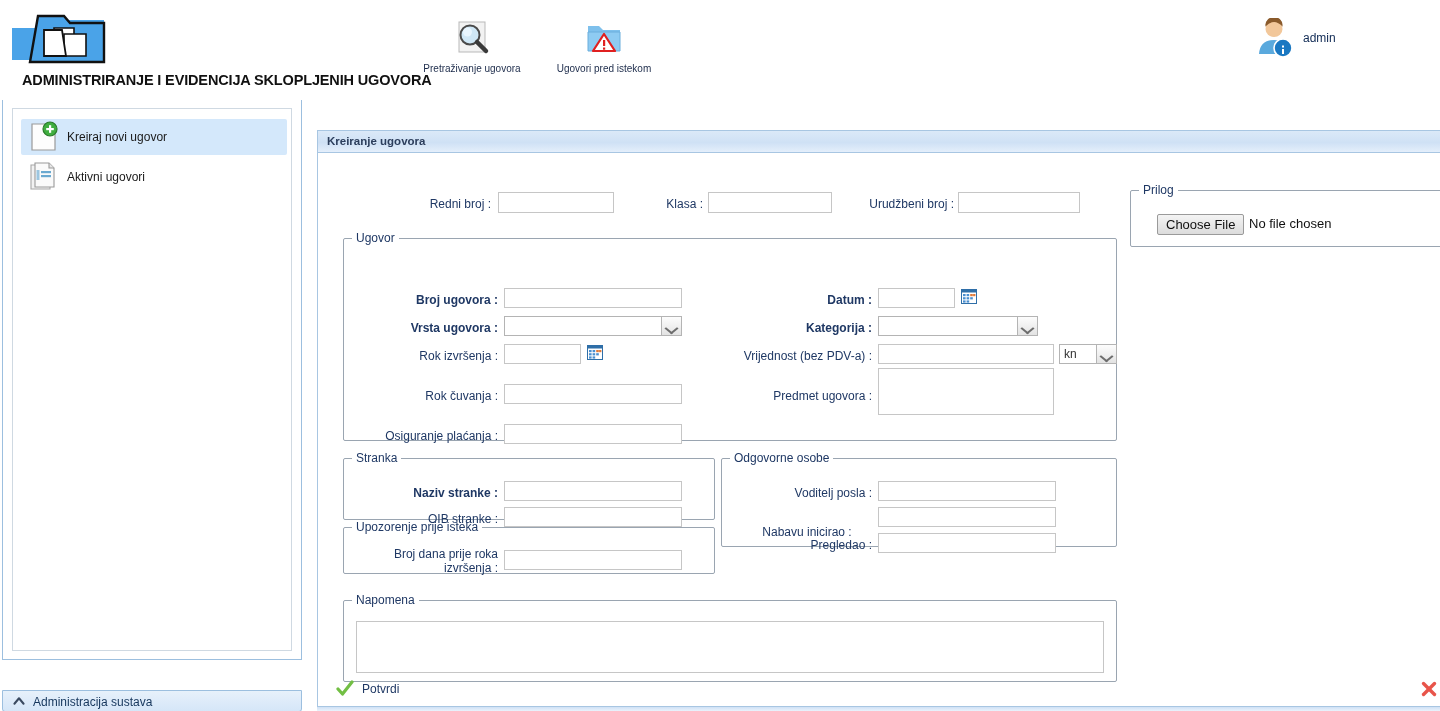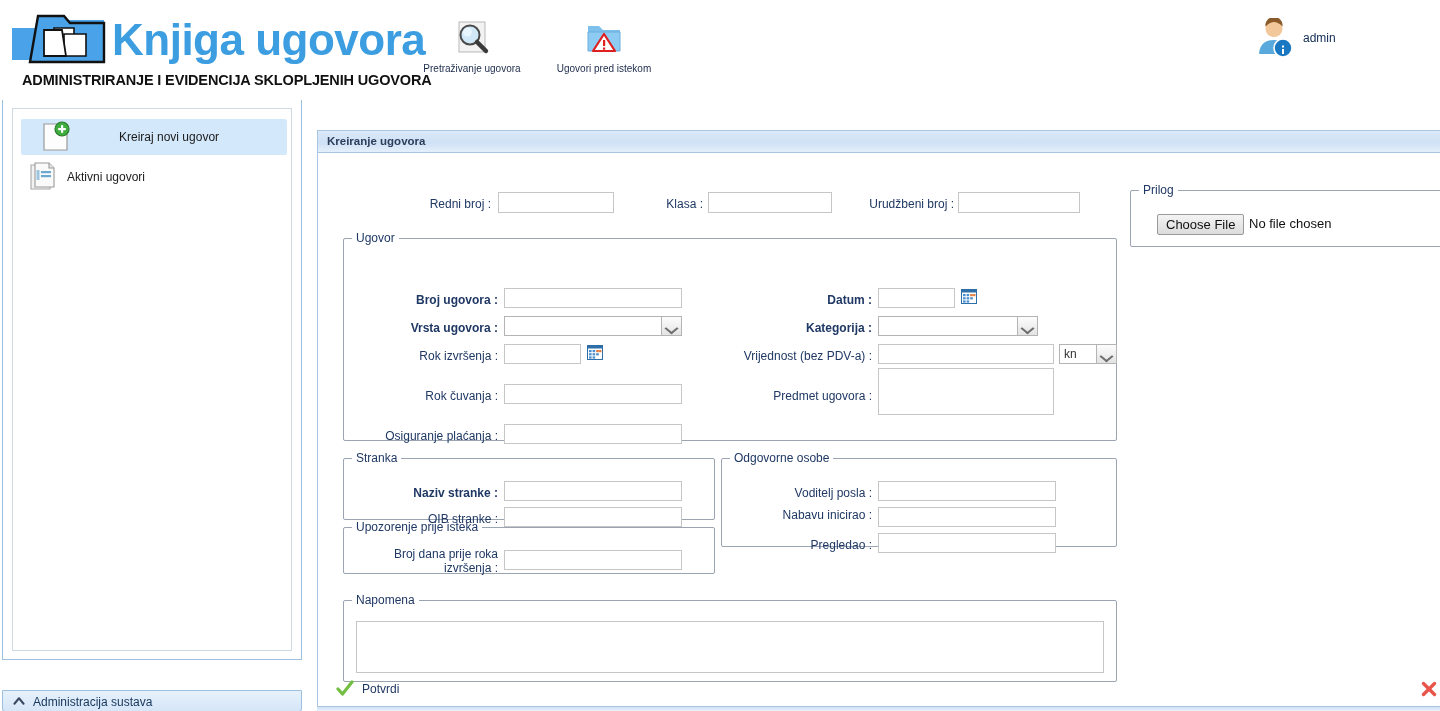--- a/index.html
+++ b/index.html
@@ -48,21 +48,21 @@
   .acc-body {
     position: relative; height: 560px;
     background: #fff; border: 1px solid #9cbfdf; border-top: none;
     box-sizing: border-box; padding: 8px 9px;
   }
   .inner-box { border: 1px solid #cfd9e2; height: 100%; box-sizing: border-box; padding-top: 10px; background: #fff; }
   .nav-item {
     position: relative; height: 36px; margin: 0 4px 4px 16px;
     display: flex; align-items: center; cursor: pointer; border-radius: 2px;
   }
-  .nav-item.active { background: #d4e8fb; margin-left: 8px; padding-left: 20px; gap: 40px; }
+  .nav-item.active { background: #d4e8fb; margin-left: 8px; padding-left: 8px; }
   .nav-item .nicon { width: 30px; height: 32px; flex: 0 0 30px; margin-right: 8px; }
   .nav-item .nlabel { font-size: 12px; color: #1a1a1a; }
 
   .acc-foot {
     position: absolute; left: 0; top: 590px; width: 300px; height: 22px;
     line-height: 22px;
     background: linear-gradient(to bottom, #e7f1fb 0%, #d5e6f8 100%);
     border: 1px solid #9cbfdf; border-radius: 0 0 3px 3px;
     font-size: 12px; color: #15365c; padding-left: 30px; box-sizing: border-box; cursor: pointer;
   }
@@ -141,21 +141,20 @@
   <div class="header">
 
     <div class="logo-wrap">
       <svg class="logo-icon" viewBox="0 0 104 62">
         <polygon points="4,18 28,18 34,10 96,10 96,14 30,14 22,50 4,50" fill="#4aa3e8"></polygon>
         <path d="M30,6 L56,6 L62,13 L96,13 L96,52 L22,52 Z" fill="#4aa3e8" stroke="#111" stroke-width="2.4"></path>
         <polygon points="46,18 66,18 66,40 46,40" fill="#fff" stroke="#111" stroke-width="1.6"></polygon>
         <polygon points="56,24 78,24 78,46 56,46" fill="#fff" stroke="#111" stroke-width="1.6"></polygon>
         <polygon points="36,20 54,20 58,46 36,46" fill="#fff" stroke="#111" stroke-width="1.8"></polygon>
       </svg>
-      <div class="logo-text">Knjiga ugovora</div>
       <div class="logo-sub">ADMINISTRIRANJE I EVIDENCIJA SKLOPLJENIH UGOVORA</div>
     </div>
 
     <div class="tool" style="left:414px; top:18px; width:116px;">
       <svg class="ticon" width="44" height="42" viewBox="0 0 44 42">
         <rect x="9" y="4" width="26" height="30" fill="#f2f2f2" stroke="#b9b9b9"></rect>
         <circle cx="20" cy="17" r="9.5" fill="#cfe7f6" stroke="#4a4a4a" stroke-width="2"></circle>
         <circle cx="17.5" cy="14" r="4.5" fill="#ecf7ff" opacity="0.85"></circle>
         <line x1="27" y1="24" x2="36" y2="33" stroke="#3a3a3a" stroke-width="4.5" stroke-linecap="round"></line>
       </svg>
@@ -327,21 +326,21 @@
           <span>Broj dana prije roka</span><br>
           <span>izvršenja :</span>
         </div>
         <input class="txt" style="left: 160px; top: 16px; width: 178px; height: 20px;" value="">
       </fieldset>
 
       <fieldset style="left:403px; top:298px; width:394px; height:94px;">
         <legend>Odgovorne osobe</legend>
         <div class="lbl" style="left:20px; top:21px; width:130px;">Voditelj posla :</div>
         <input class="txt" style="left: 156px; top: 16px; width: 178px; height: 20px;" value="">
-        <div class="lbl" style="left:20px; top:43px; width:130px;">Nabavu inicirao :</div>
+        <div class="lbl" style="left:20px; top:60px; width:130px;text-align:center;">Nabavu inicirao :</div>
         <input class="txt" style="left: 156px; top: 42px; width: 178px; height: 20px;" value="">
         <div class="lbl" style="left:20px; top:73px; width:130px;">Pregledao :</div>
         <input class="txt" style="left: 156px; top: 68px; width: 178px; height: 20px;" value="">
       </fieldset>
 
       <fieldset style="left:25px; top:440px; width:772px; height:87px;">
         <legend>Napomena</legend>
         <textarea class="txt" style="left: 12px; top: 14px; width: 748px; height: 52px;"></textarea>
       </fieldset>
 

